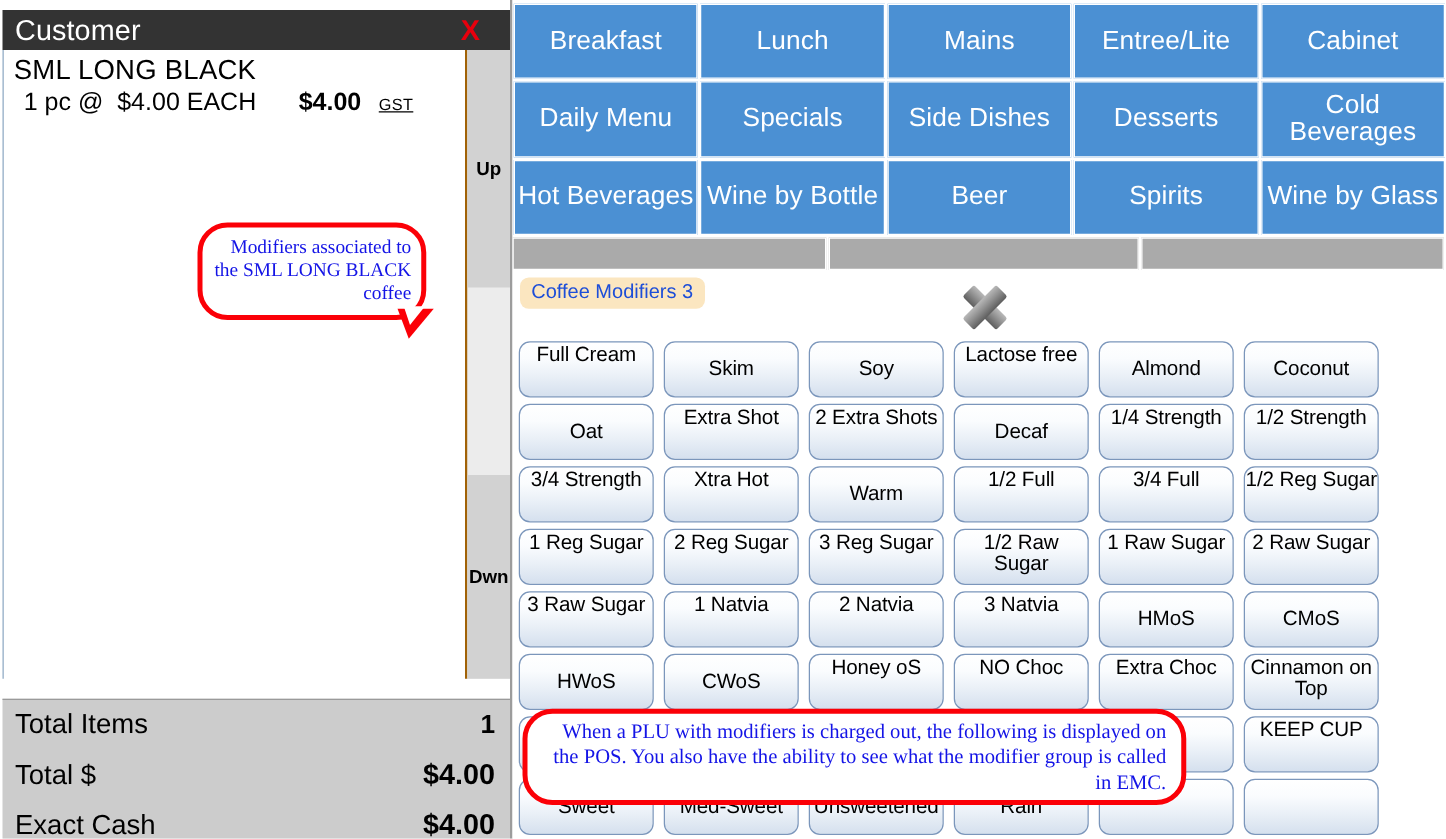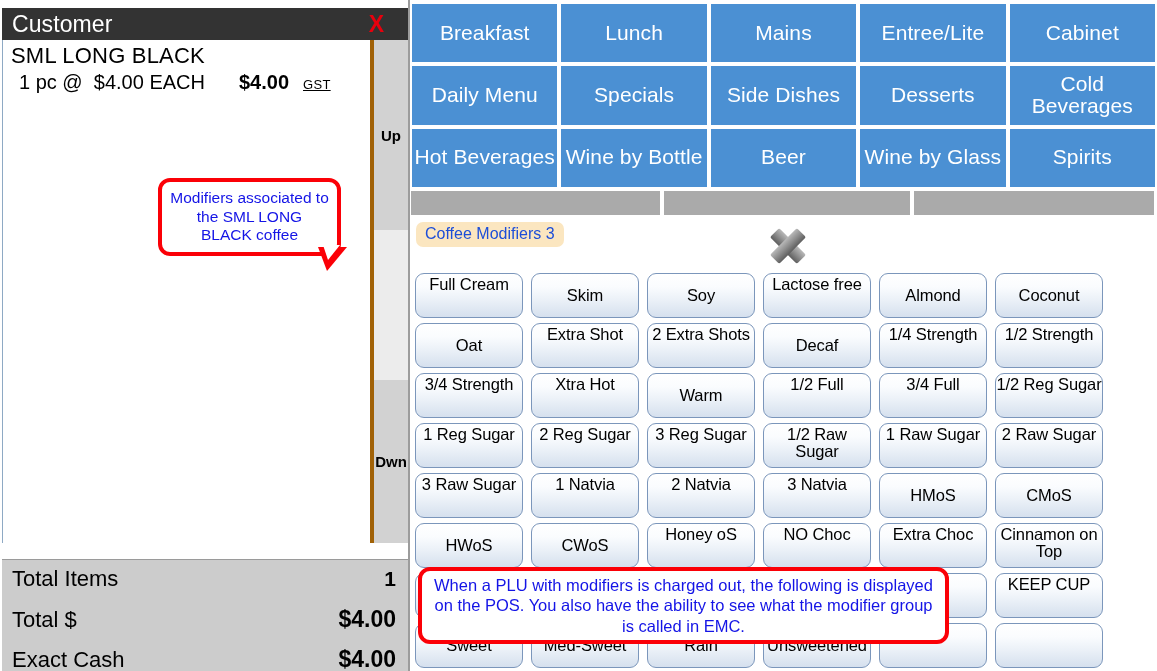--- a/index.html
+++ b/index.html
@@ -43,21 +43,21 @@
     line-height: 1;
     font-family: "Liberation Sans", sans-serif;
     padding-right: 18px;
     cursor: pointer;
   }
   #receipt-body {
     position: absolute; left: 2px; top: 40px;
     width: 372px; height: 503px;
     background: #ffffff;
     border-left: 1px solid #8ea9c4;
-    border-right: 4px solid #a16207;
+    border-right: 2px solid #a16207;
   }
   .receipt-line-name {
     font-size: 22px;
     color: #000;
     padding: 3px 0 0 8px;
     letter-spacing: .2px;
   }
   .receipt-line-detail {
     display: flex;
     align-items: baseline;
@@ -189,24 +189,24 @@
     cursor: pointer;
     letter-spacing: -.1px;
   }
   .mod-btn.two-line { align-items: flex-start; padding-top: 2px; }
 
   
   .callout {
     position: absolute;
     background: #ffffff;
     border: 4px solid #fb0007;
-    border-radius: 12px;
+    border-radius: 24px;
     color: #1414e6;
-    font-family: Liberation Sans, sans-serif;
-    text-align: center;
+    font-family: Liberation Serif, serif;
+    text-align: right;
     z-index: 40;
   }
   #callout-left {
     left: 158px; top: 178px;
     width: 183px; height: 78px;
     font-size: 15.5px;
     line-height: 1.22;
     display: flex; align-items: center; justify-content: center;
     padding: 0 8px;
   }
@@ -289,22 +289,22 @@
         <div class="cat-btn">Entree/Lite</div>
         <div class="cat-btn">Cabinet</div>
         <div class="cat-btn">Daily Menu</div>
         <div class="cat-btn">Specials</div>
         <div class="cat-btn">Side Dishes</div>
         <div class="cat-btn">Desserts</div>
         <div class="cat-btn">Cold Beverages</div>
         <div class="cat-btn">Hot Beverages</div>
         <div class="cat-btn">Wine by Bottle</div>
         <div class="cat-btn">Beer</div>
+        <div class="cat-btn">Spirits</div>
         <div class="cat-btn">Wine by Glass</div>
-        <div class="cat-btn">Spirits</div>
       </div>
 
     <div id="gray-strips">
       <div class="gray-strip" id="gs1"></div>
       <div class="gray-strip" id="gs2"></div>
       <div class="gray-strip" id="gs3"></div>
     </div>
 
     <div id="group-tab">Coffee Modifiers 3</div>
 
@@ -362,22 +362,22 @@
         <div class="mod-btn two-line">Extra Choc</div>
         <div class="mod-btn two-line">Cinnamon on Top</div>
         <div class="mod-btn"></div>
         <div class="mod-btn"></div>
         <div class="mod-btn"></div>
         <div class="mod-btn"></div>
         <div class="mod-btn"></div>
         <div class="mod-btn two-line">KEEP CUP</div>
         <div class="mod-btn">Sweet</div>
         <div class="mod-btn">Med-Sweet</div>
+        <div class="mod-btn">Unsweetened</div>
         <div class="mod-btn">Rain</div>
-        <div class="mod-btn">Unsweetened</div>
         <div class="mod-btn"></div>
         <div class="mod-btn"></div>
       </div>
   </div>
 
   <div class="callout" id="callout-left">Modifiers associated to the SML LONG BLACK coffee</div>
   <div id="callout-left-tail"></div>
 
   <div class="callout" id="callout-bottom">When a PLU with modifiers is charged out, the following is displayed on the POS.  You also have the ability to see what the modifier group is called in EMC.</div>
 

